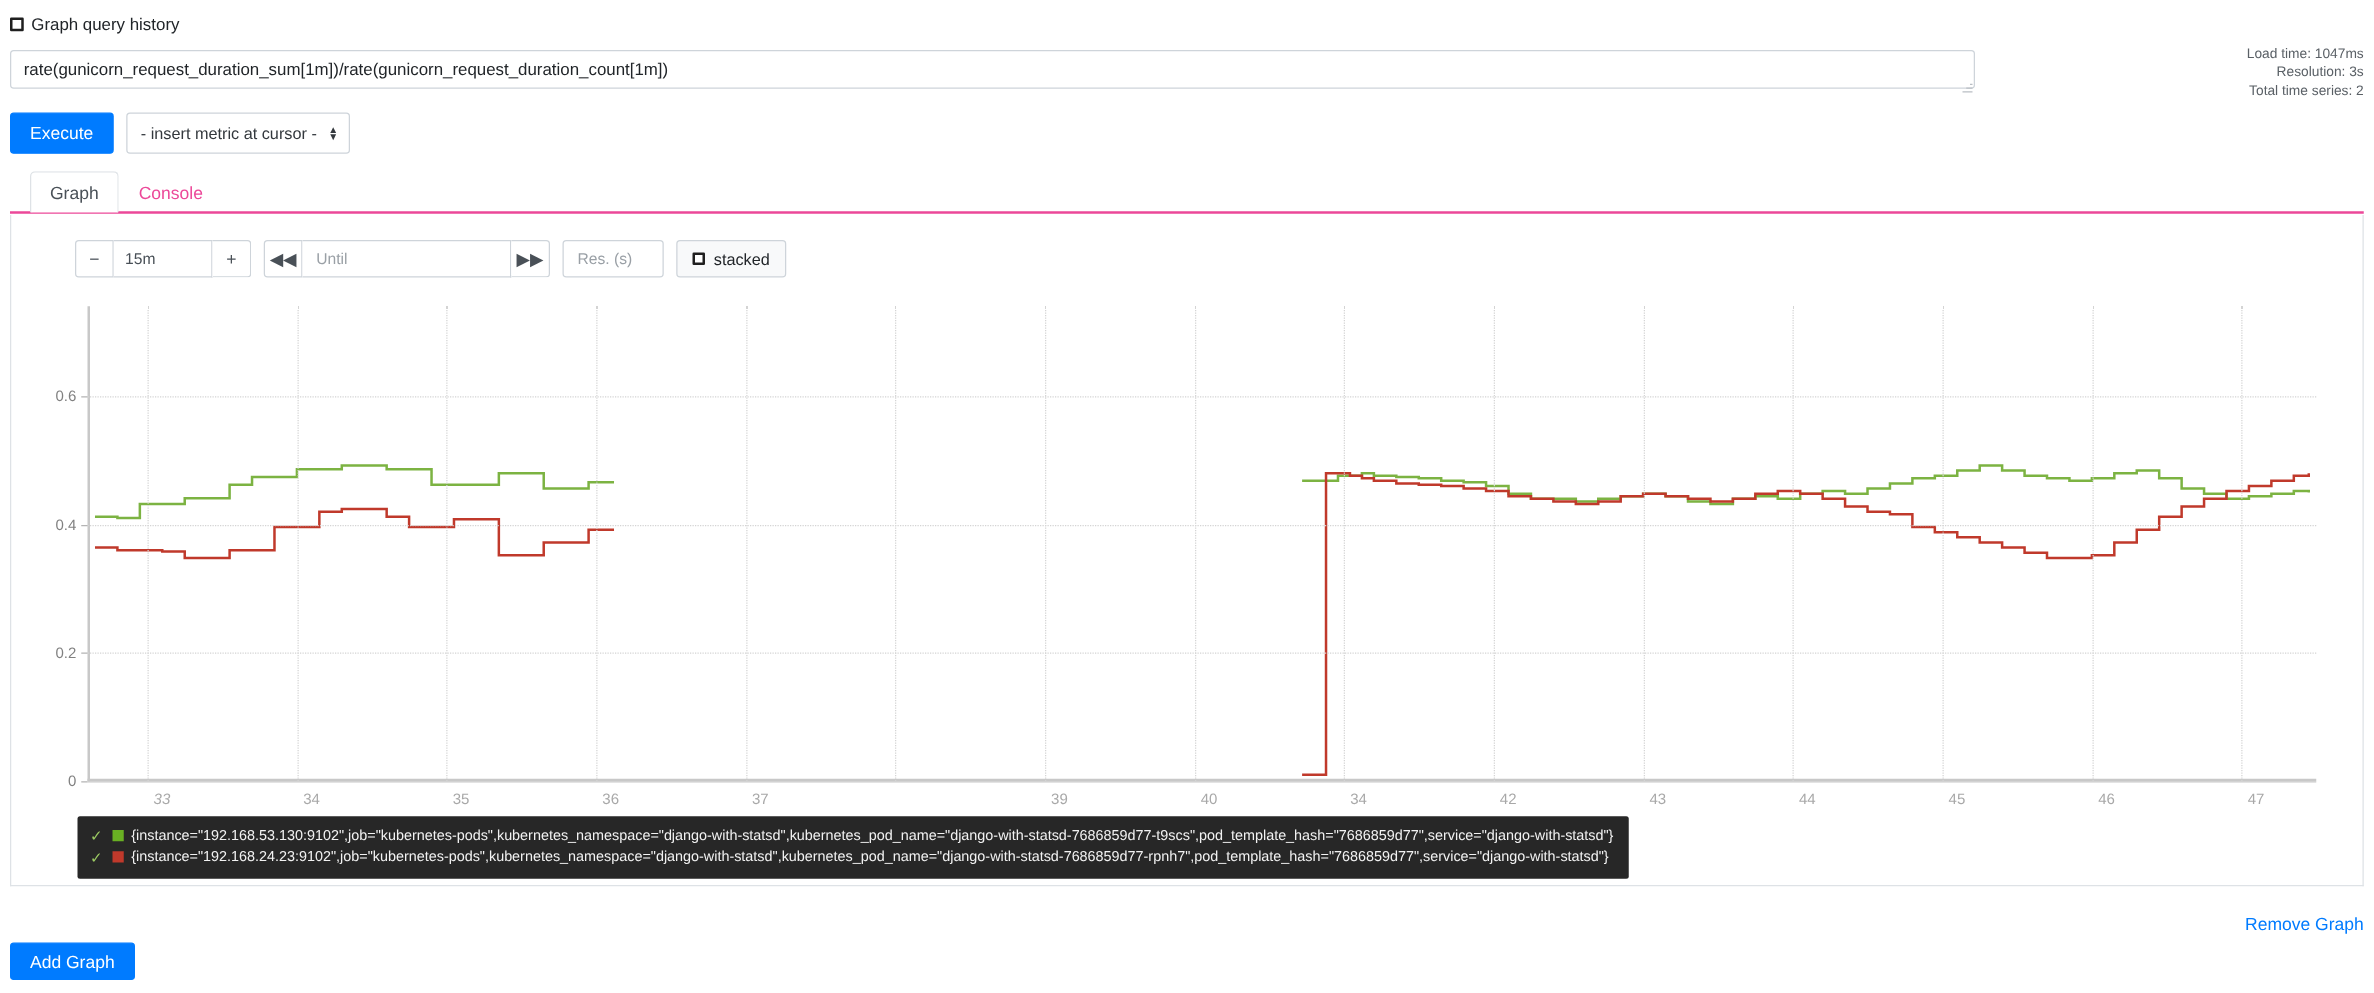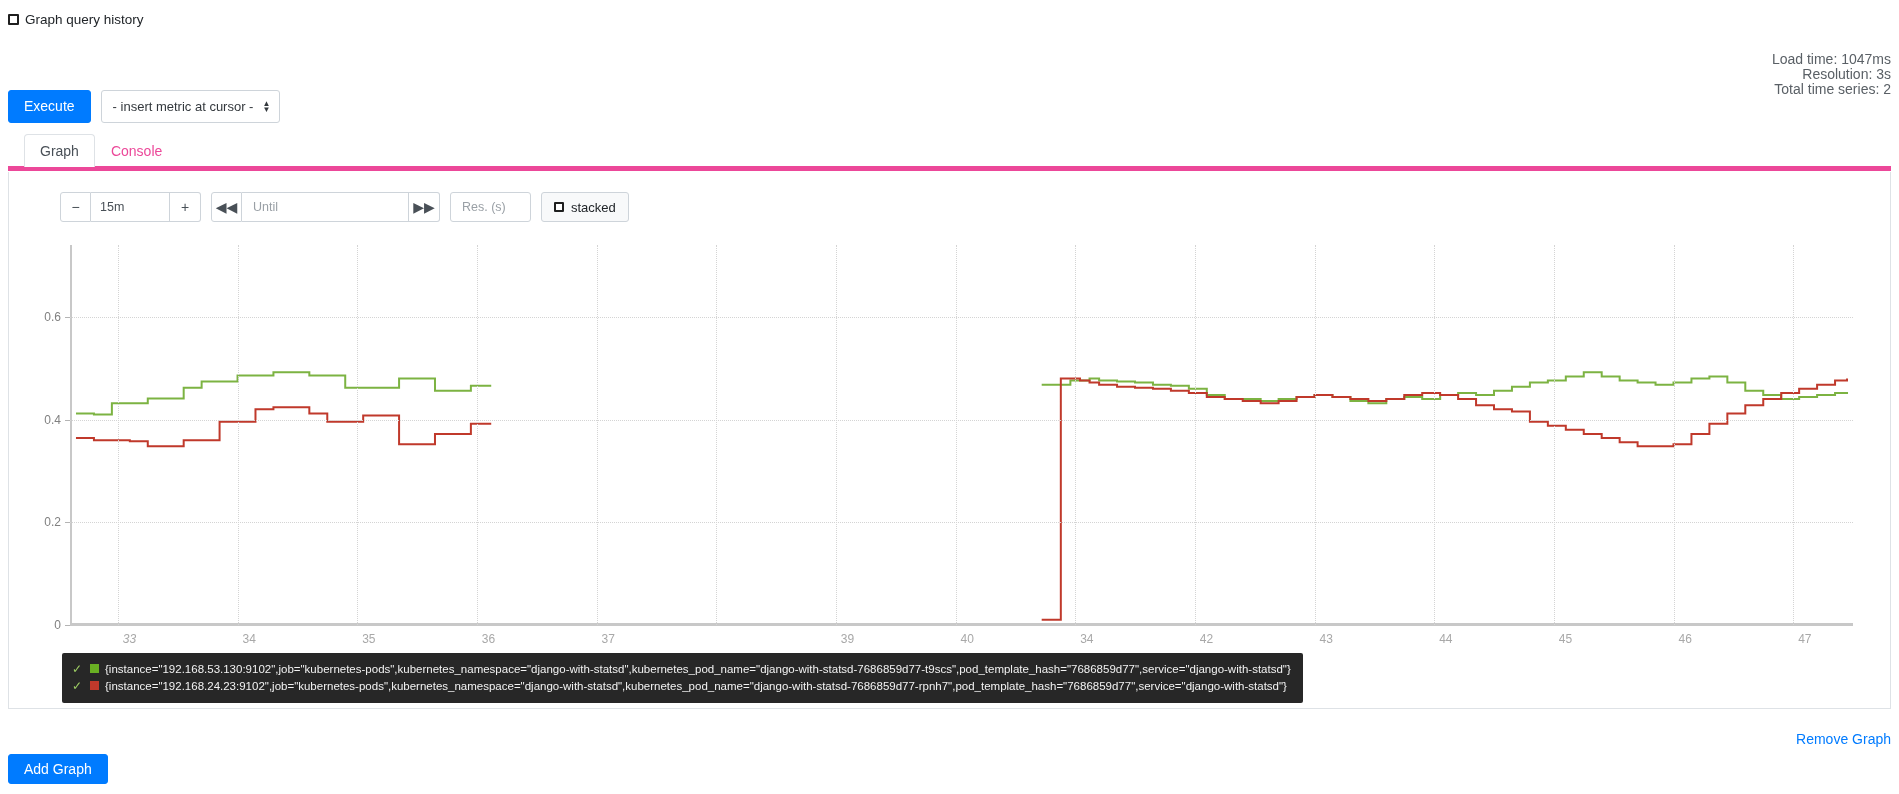--- a/index.html
+++ b/index.html
@@ -41,22 +41,22 @@
   }
   .expr-grip i {
     position: absolute; right: 0; background: #b9bec4; height: 1px;
   }
   .expr-grip i:nth-child(1) { bottom: 1px; width: 8px; }
   .expr-grip i:nth-child(2) { bottom: 4px; width: 5px; }
   .expr-grip i:nth-child(3) { bottom: 7px; width: 2px; }
 
   
   .stats {
-    position: absolute; right: 8px; top: 52px;
-    text-align: right; font-size: 14px; color: #5a6066; line-height: 15px;
+    position: absolute; right: 8px; top: 36px;
+    text-align: right; font-size: 11px; color: #5a6066; line-height: 15px;
   }
 
   
   .exec-row { position: absolute; left: 8px; top: 90px; display: flex; gap: 10px; align-items: flex-start; }
   .btn-primary {
     background: #007bff; border: 1px solid #007bff; color: #fff;
     font-size: 14px; padding: 6px 15px; border-radius: 3px; cursor: pointer;
     font-family: "Liberation Sans", sans-serif; line-height: 19px;
   }
   .metric-select {
@@ -67,21 +67,21 @@
   }
   .spin {
     position: absolute; right: 9px; top: 50%; transform: translateY(-50%);
     display: flex; flex-direction: column; align-items: center; line-height: 6px;
     font-size: 8px; color: #33383d;
   }
 
   
   .tabs {
     position: absolute; left: 8px; top: 138px; width: 1883px;
-    border-bottom: 5px solid #ec4899; height: 33px; display: flex; align-items: flex-end; padding-left: 16px;
+    border-bottom: 2px solid #ec4899; height: 33px; display: flex; align-items: flex-end; padding-left: 16px;
   }
   .tab {
     font-size: 14px; padding: 7px 15px; cursor: pointer; line-height: 18px;
     border: 1px solid transparent; border-bottom: none;
     border-radius: 4px 4px 0 0; margin-bottom: -1px;
   }
   .tab.active { color: #495057; background: #fff; border-color: #dee2e6 #dee2e6 #fff; }
   .tab.inactive { color: #ec4899; }
 
   
@@ -159,20 +159,28 @@
 </head>
 <body>
 
 <div class="page">
 
   <div class="history-row">
     <span class="cbox"></span>
     <span>Graph query history</span>
   </div>
 
+  <div class="expr-wrap">
+    <textarea class="expr-input" rows="1" placeholder="Expression (press Shift+Enter for newlines)" style="">rate(gunicorn_request_duration_sum[1m])/rate(gunicorn_request_duration_count[1m])</textarea>
+    <span class="expr-grip">
+        <i></i>
+        <i></i>
+        <i></i>
+      </span>
+  </div>
 
   <div class="stats">
     <div>Load time: 1047ms</div>
     <div>Resolution: 3s</div>
     <div>Total time series: 2</div>
   </div>
 
   <div class="exec-row">
     <button class="btn-primary">Execute</button>
     <div class="metric-select">

